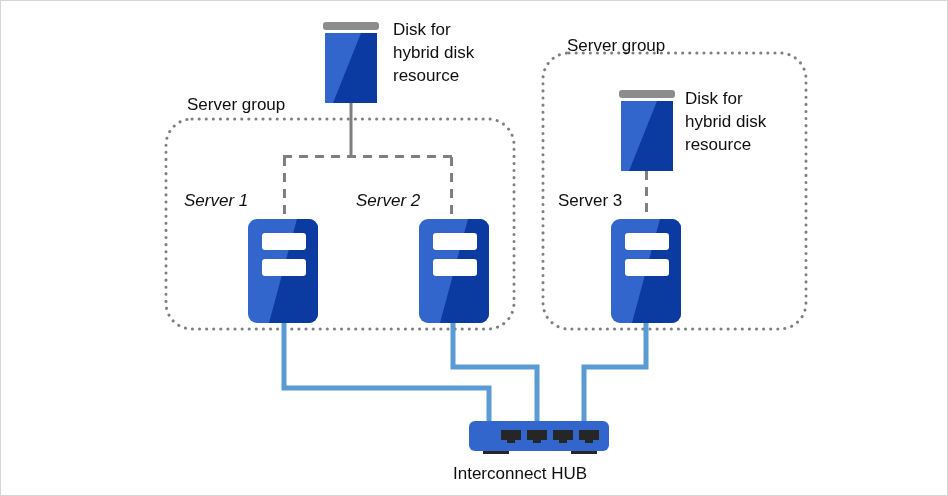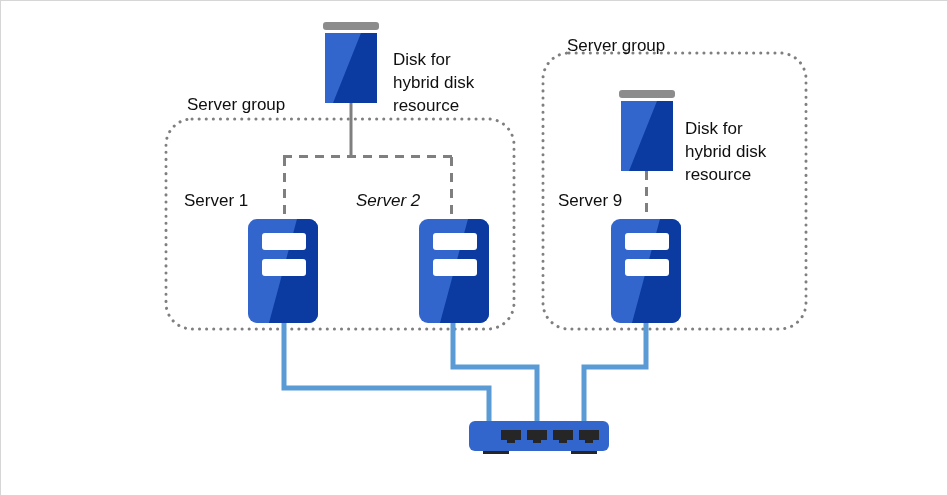--- a/index.html
+++ b/index.html
@@ -29,21 +29,20 @@
   .lbl {
     position: absolute;
     color: #0f0f0f;
     font-size: 17px;
     line-height: 23px;
     white-space: pre;
     font-family: "Liberation Sans", sans-serif;
   }
   .lbl-multiline {
     white-space: pre-line;
-    margin-top: 30px;
   }
 </style>
 </head>
 <body>
 
 <div id="canvas">
 
   <svg id="svg-layer" viewBox="0 0 948 496">
     <defs>
       <clipPath id="clip-srv1">
@@ -139,20 +138,21 @@
   <div class="lbl" style="left:566px; top:33px;">Server group</div>
 
   <div class="lbl lbl-multiline" style="left:392px; top:17px;">Disk for
 hybrid disk
 resource</div>
 
   <div class="lbl lbl-multiline" style="left:684px; top:86px;">Disk for
 hybrid disk
 resource</div>
 
-  <div class="lbl" style="left:183px; top:188px;">Server 1</div>
+  <div class="lbl" style="left:183px; top:188px;font-style:italic;">Server 1</div>
 
   <div class="lbl" style="left:355px; top:188px;font-style:italic;">Server 2</div>
 
-  <div class="lbl" style="left:557px; top:188px;">Server 9</div>
+  <div class="lbl" style="left:557px; top:188px;">Server 3</div>
 
+  <div class="lbl" style="left:452px; top:461px;">Interconnect HUB</div>
 
 </div>
 
 </body></html>

